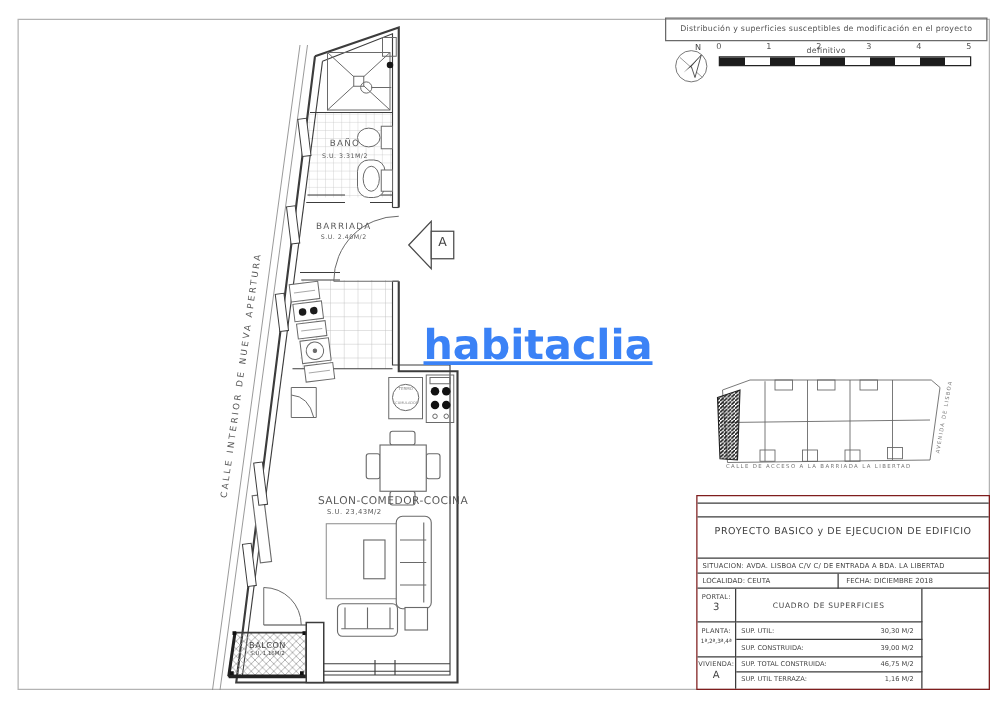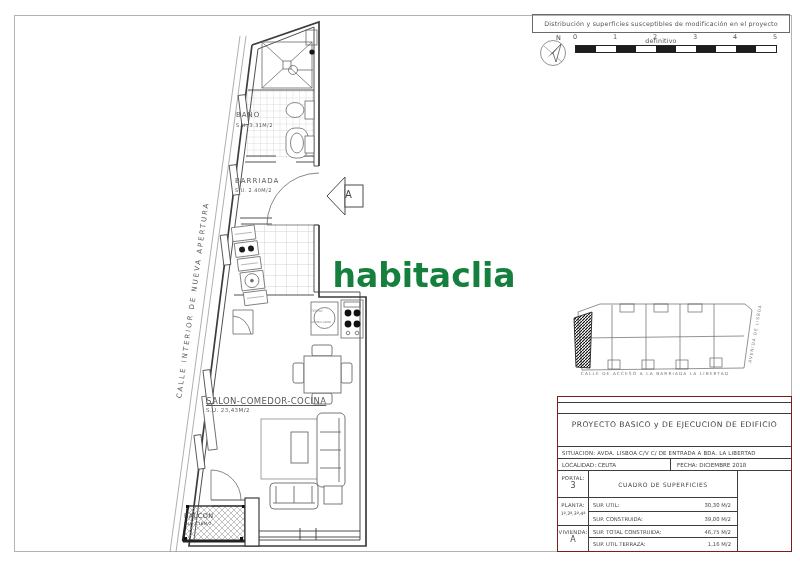--- a/index.html
+++ b/index.html
@@ -1,34 +1,34 @@
 <!DOCTYPE html>
 <html><head>
 <meta charset="utf-8">
 <style>
   html,body{margin:0;padding:0;background:#ffffff;}
   #page{position:relative;width:800px;height:565px;background:#fff;overflow:hidden;
         font-family:"DejaVu Sans",sans-serif;color:#555;}
   .lbl{position:absolute;white-space:nowrap;color:#5a5a5a;}
-  .ctr{text-align:left;}
+  .ctr{text-align:center;}
   #sheet-border{position:absolute;left:14px;top:15px;width:776px;height:535px;
         border:1px solid #b3b3b3;}
   
   #disclaimer{position:absolute;left:532px;top:14px;width:256px;height:17px;
         border:1px solid #6a6a6a;font-size:6.3px;line-height:17px;text-align:center;
         letter-spacing:.2px;color:#555;}
   
   #scalebar{position:absolute;left:575px;top:45px;width:200px;height:6px;
         border:1px solid #222;display:flex;}
   #scalebar div{flex:1;}
   .seg-b{background:#1c1c1c;} .seg-w{background:#fff;}
   .scale-num{position:absolute;top:33px;width:12px;text-align:center;font-size:6.5px;color:#555;}
   
-  #watermark{position:absolute;left:326px;top:256px;width:196px;text-align:center;
-        font-size:33px;font-weight:bold;color:#15803d;letter-spacing:0;}
+  #watermark{position:absolute;left:326px;top:256px;width:196px;text-align:right;
+        font-size:33px;font-weight:bold;color:#3b82f6;letter-spacing:0;text-decoration:underline;}
   
   #street-left{position:absolute;left:68px;top:296px;width:250px;text-align:center;
         font-size:7px;letter-spacing:2px;color:#5a5a5a;transform:rotate(-82deg);}
   #street-site-right{position:absolute;left:705px;top:331px;width:100px;text-align:center;
         font-size:4.2px;letter-spacing:1px;color:#777;transform:rotate(-80deg);}
   #street-site-bottom{position:absolute;left:560px;top:371px;width:190px;text-align:center;
         font-size:4.3px;letter-spacing:1.1px;color:#777;}
   
   #tblock{position:absolute;left:557px;top:396px;width:233px;height:154px;
         border:1px solid #7f1d1d;color:#444;text-decoration:underline;}
@@ -258,21 +258,21 @@
   <div id="watermark">habitaclia</div>
 
   <div id="street-left">CALLE INTERIOR DE NUEVA APERTURA</div>
 
   <div class="lbl ctr" style="left:236px;top:111px;width:80px;font-size:7px;letter-spacing:1px;">BAÑO</div>
   <div class="lbl ctr" style="left:236px;top:122px;width:80px;font-size:5px;letter-spacing:.4px;">S.U. 3.31M/2</div>
 
   <div class="lbl ctr" style="left:235px;top:177px;width:80px;font-size:7px;letter-spacing:1px;">BARRIADA</div>
   <div class="lbl ctr" style="left:235px;top:187px;width:80px;font-size:5px;letter-spacing:.4px;">S.U. 2.40M/2</div>
 
-  <div class="lbl ctr" style="left:206px;top:396px;width:181px;font-size:8.5px;letter-spacing:.4px;text-decoration:underline;">SALON-COMEDOR-COCINA</div>
+  <div class="lbl ctr" style="left:224px;top:396px;width:181px;font-size:8.5px;letter-spacing:.4px;">SALON-COMEDOR-COCINA</div>
   <div class="lbl ctr" style="left:206px;top:407px;width:155px;font-size:5.5px;letter-spacing:.4px;">S.U. 23,43M/2</div>
 
   <div class="lbl ctr" style="left:184px;top:512px;width:60px;font-size:6.5px;letter-spacing:.4px;color:#444;">BALCON</div>
   <div class="lbl ctr" style="left:184px;top:521px;width:60px;font-size:4.3px;color:#444;">S.U. 1,16M/2</div>
 
   <div class="lbl ctr" style="left:345px;top:189px;width:18px;font-size:10px;color:#444;">A</div>
 
   <div class="lbl ctr" style="left:311px;top:309px;width:27px;font-size:3.2px;color:#888;">TERMO</div>
   <div class="lbl ctr" style="left:311px;top:320px;width:27px;font-size:2.8px;color:#888;">ACUMULADOR</div>
 

